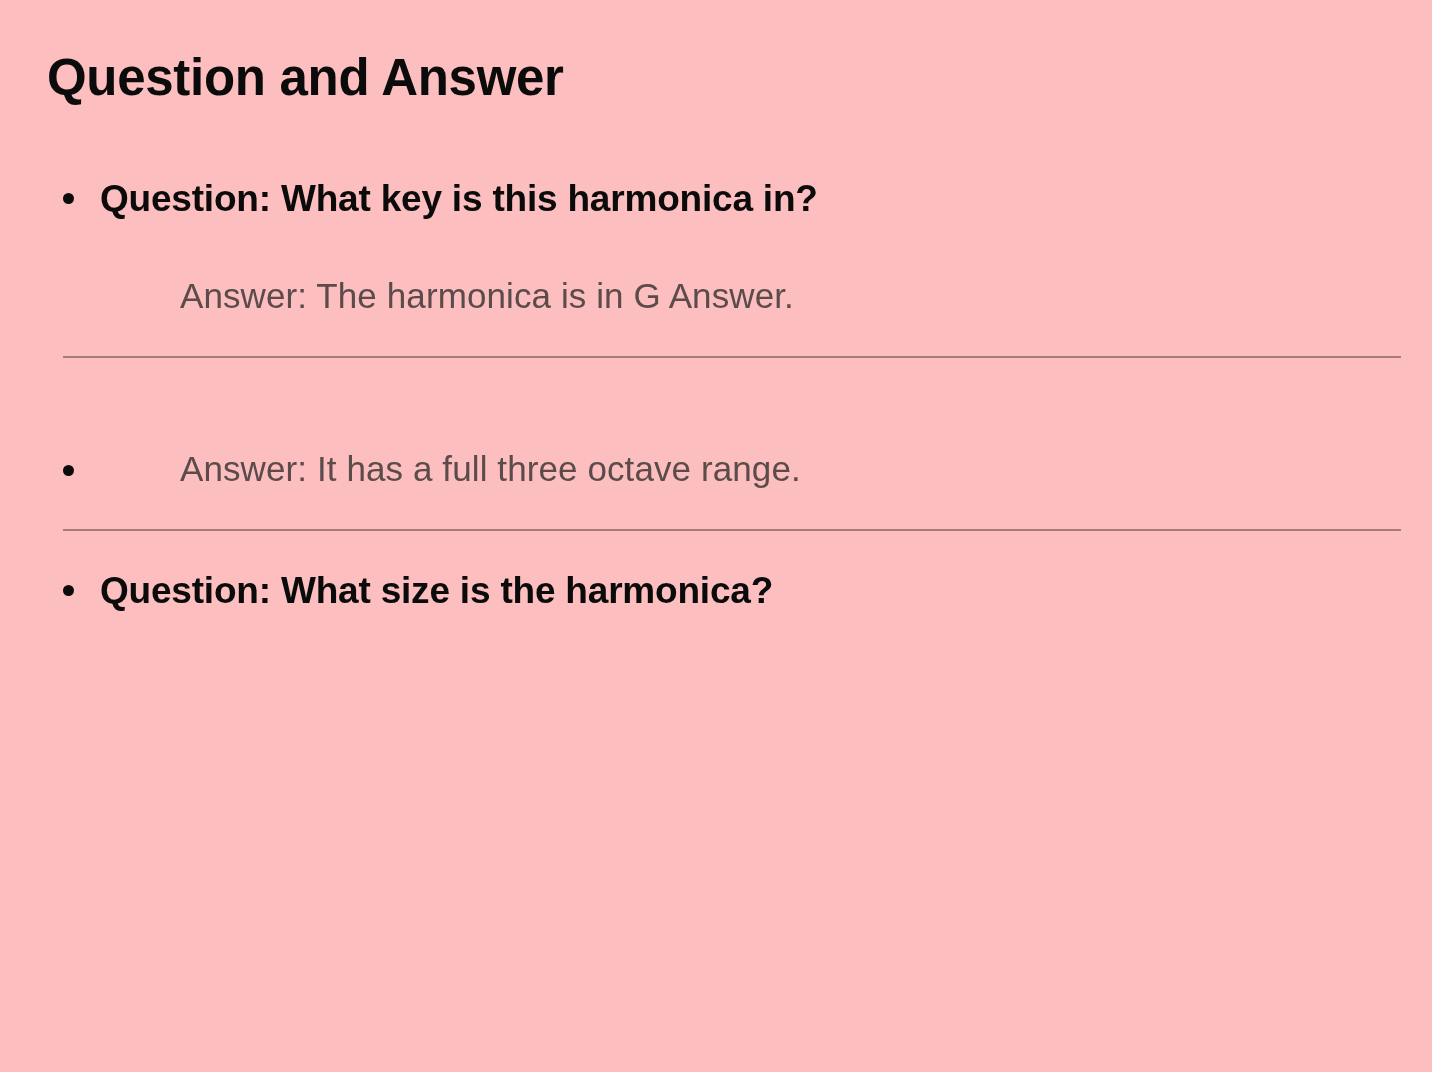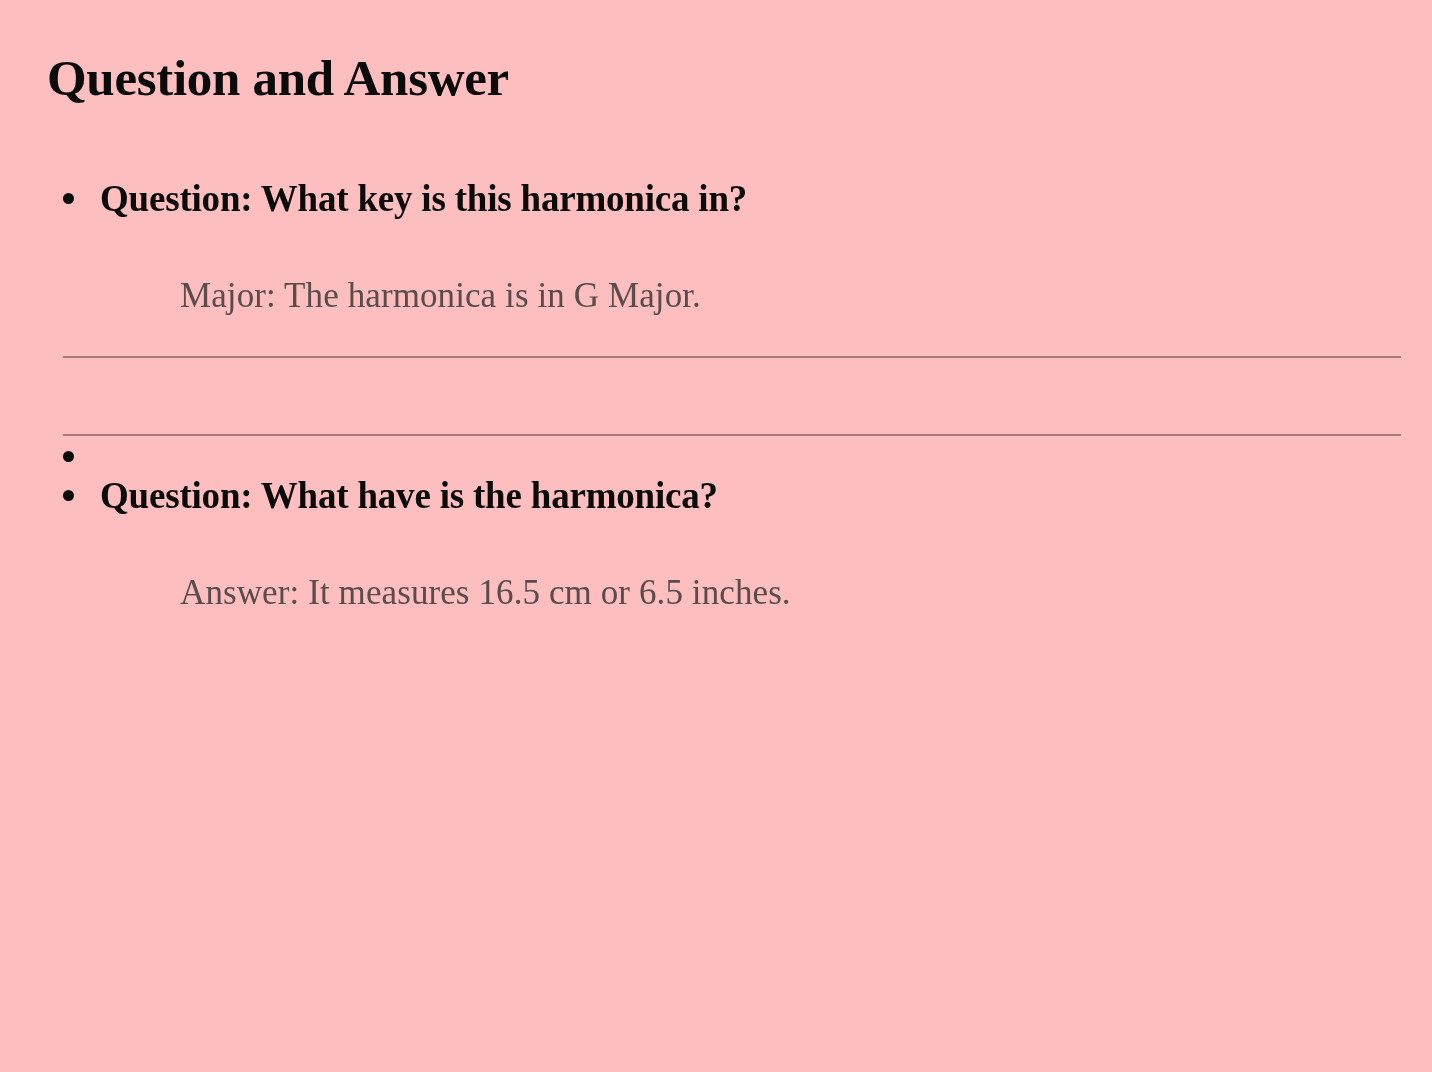--- a/index.html
+++ b/index.html
@@ -14,21 +14,20 @@
     overflow: hidden;
   }
 
   .page {
     position: relative;
     width: 1432px;
     height: 1072px;
     background: #fcbebe;
     box-sizing: border-box;
     padding: 0;
-    font-family: Liberation Serif, serif;
   }
 
   .page-title {
     position: absolute;
     left: 47px;
     top: 46px;
     margin: 0;
     font-size: 51px;
     line-height: 64px;
     font-weight: 700;
@@ -112,40 +111,40 @@
 <div class="page">
 
   <h1 class="page-title">Question and Answer</h1>
 
   <ul class="qa-list">
 
     <li class="qa-item">
       <div class="qa-row">
         <span class="bullet-icon"></span>
         <span class="question-text">Question: What key is this harmonica in?</span>
-        <span class="answer-text">Major: The harmonica is in G Major.</span>
+        <span class="answer-text">Answer: The harmonica is in G Answer.</span>
       </div>
       <div class="qa-divider"></div>
       <div class="spacer-after-divider"></div>
     </li>
 
     <li class="qa-item">
       <div class="qa-row">
         <span class="bullet-icon"></span>
+        <span class="answer-text">Answer: It has a full three octave range.</span>
       </div>
       <div class="qa-divider"></div>
       <div class="spacer-after-divider"></div>
     </li>
 
 
     <li class="qa-item last">
       <div class="qa-row">
         <span class="bullet-icon"></span>
-        <span class="question-text">Question: What have is the harmonica?</span>
-        <span class="answer-text">Answer: It measures 16.5 cm or 6.5 inches.</span>
+        <span class="question-text">Question: What size is the harmonica?</span>
       </div>
 
       <div class="spacer-after-divider"></div>
     </li>
 
   </ul>
 
 </div>
 
 </body></html>

